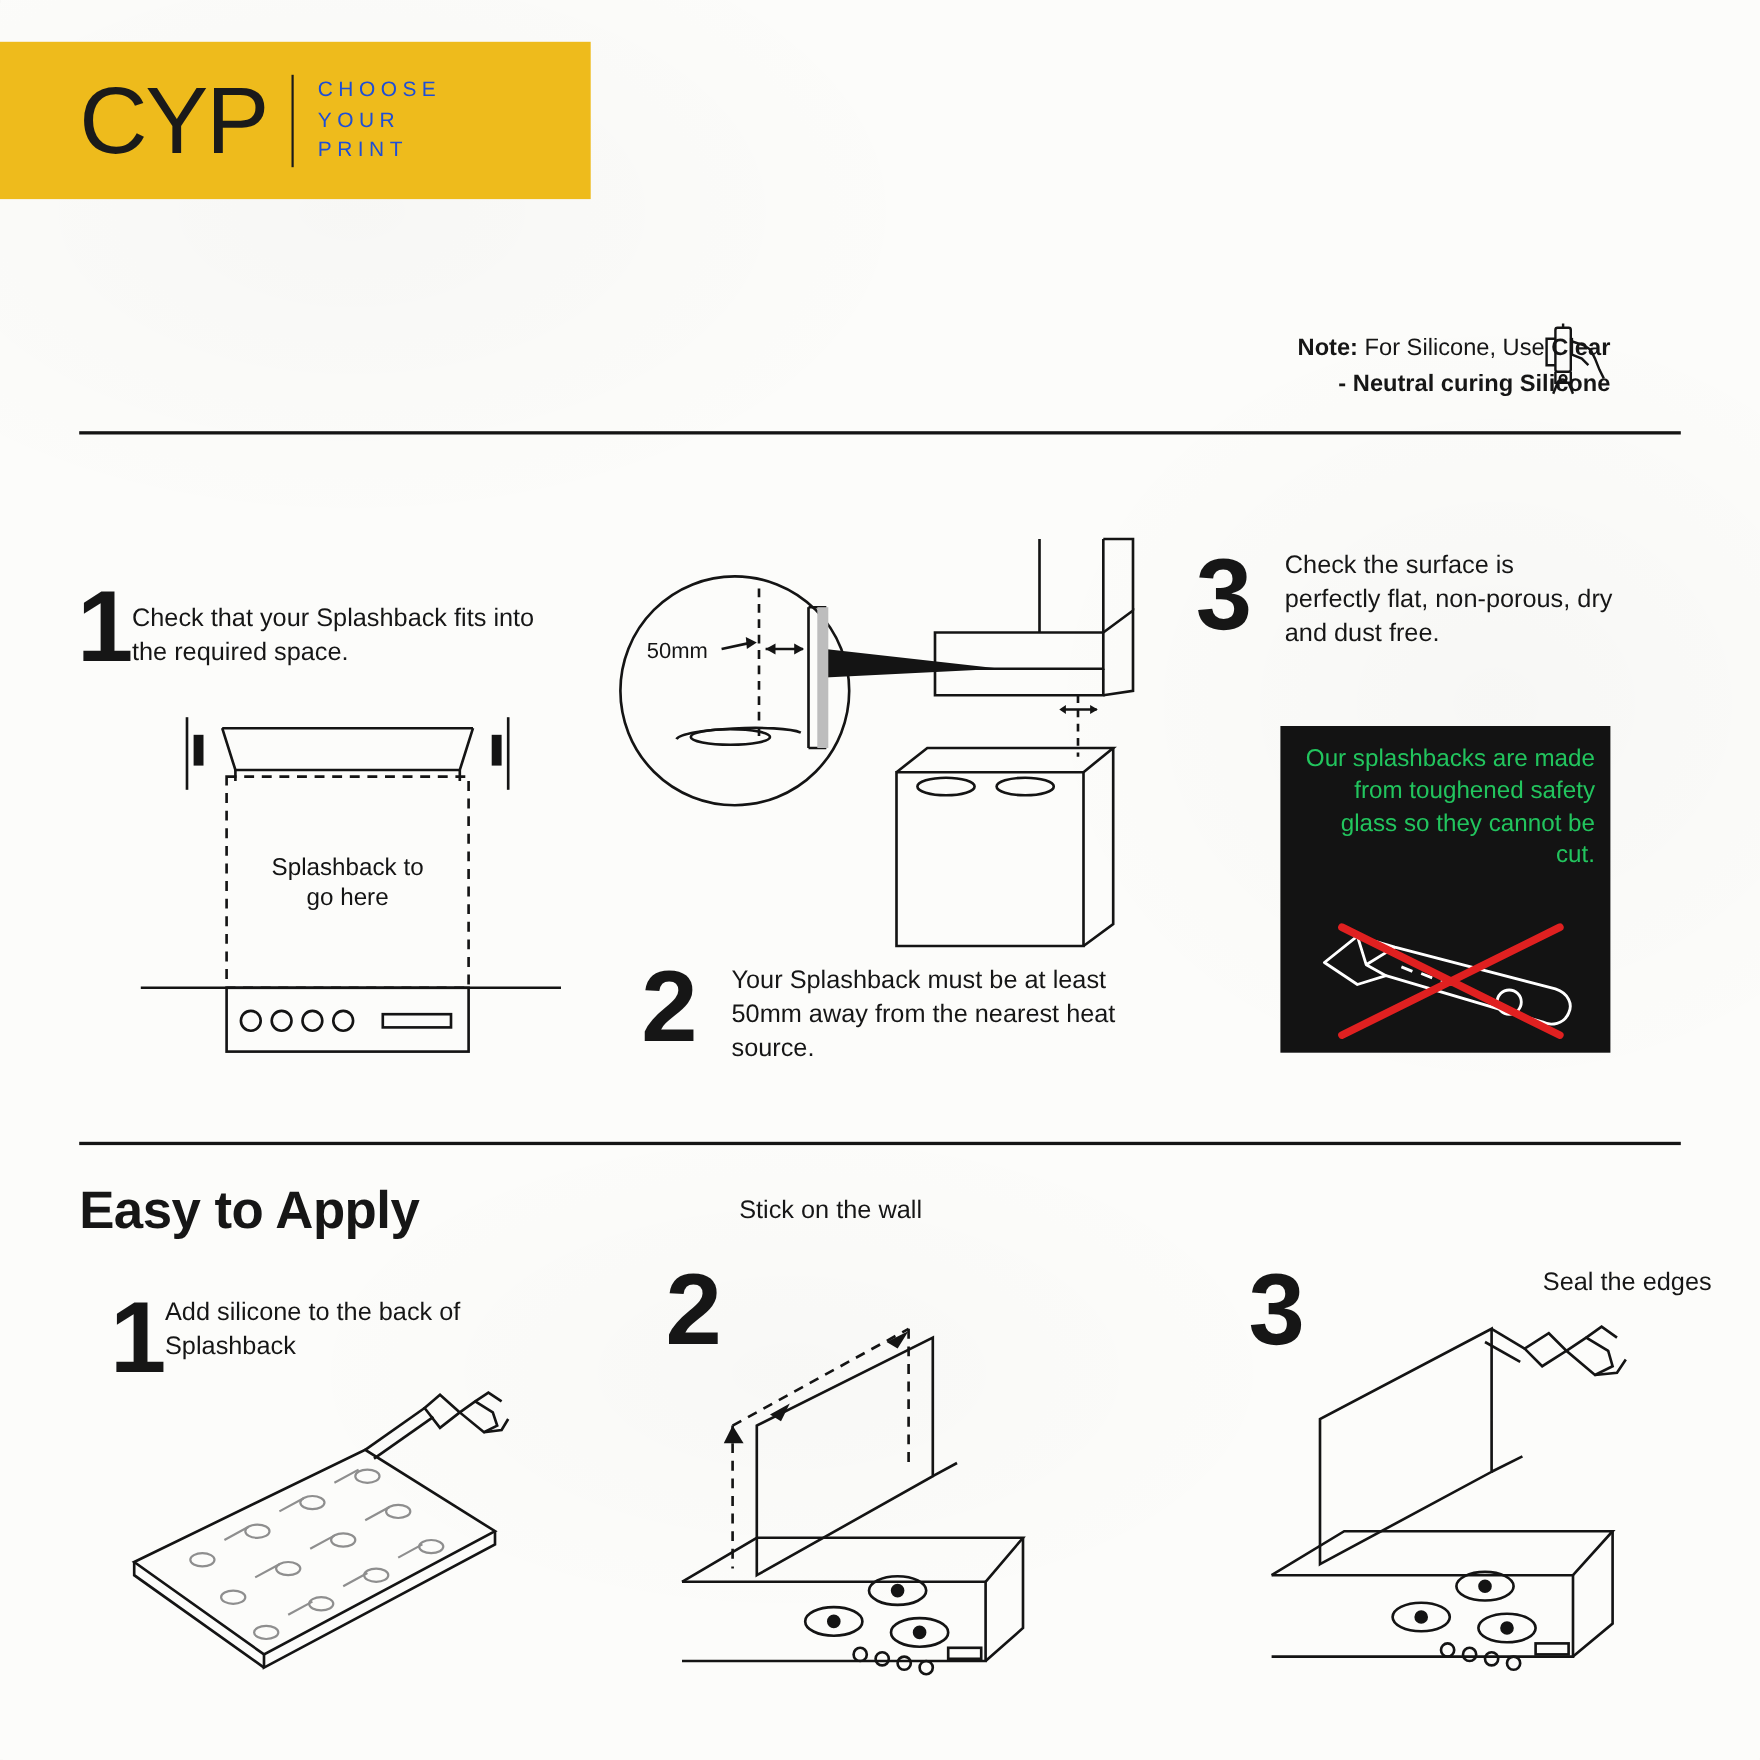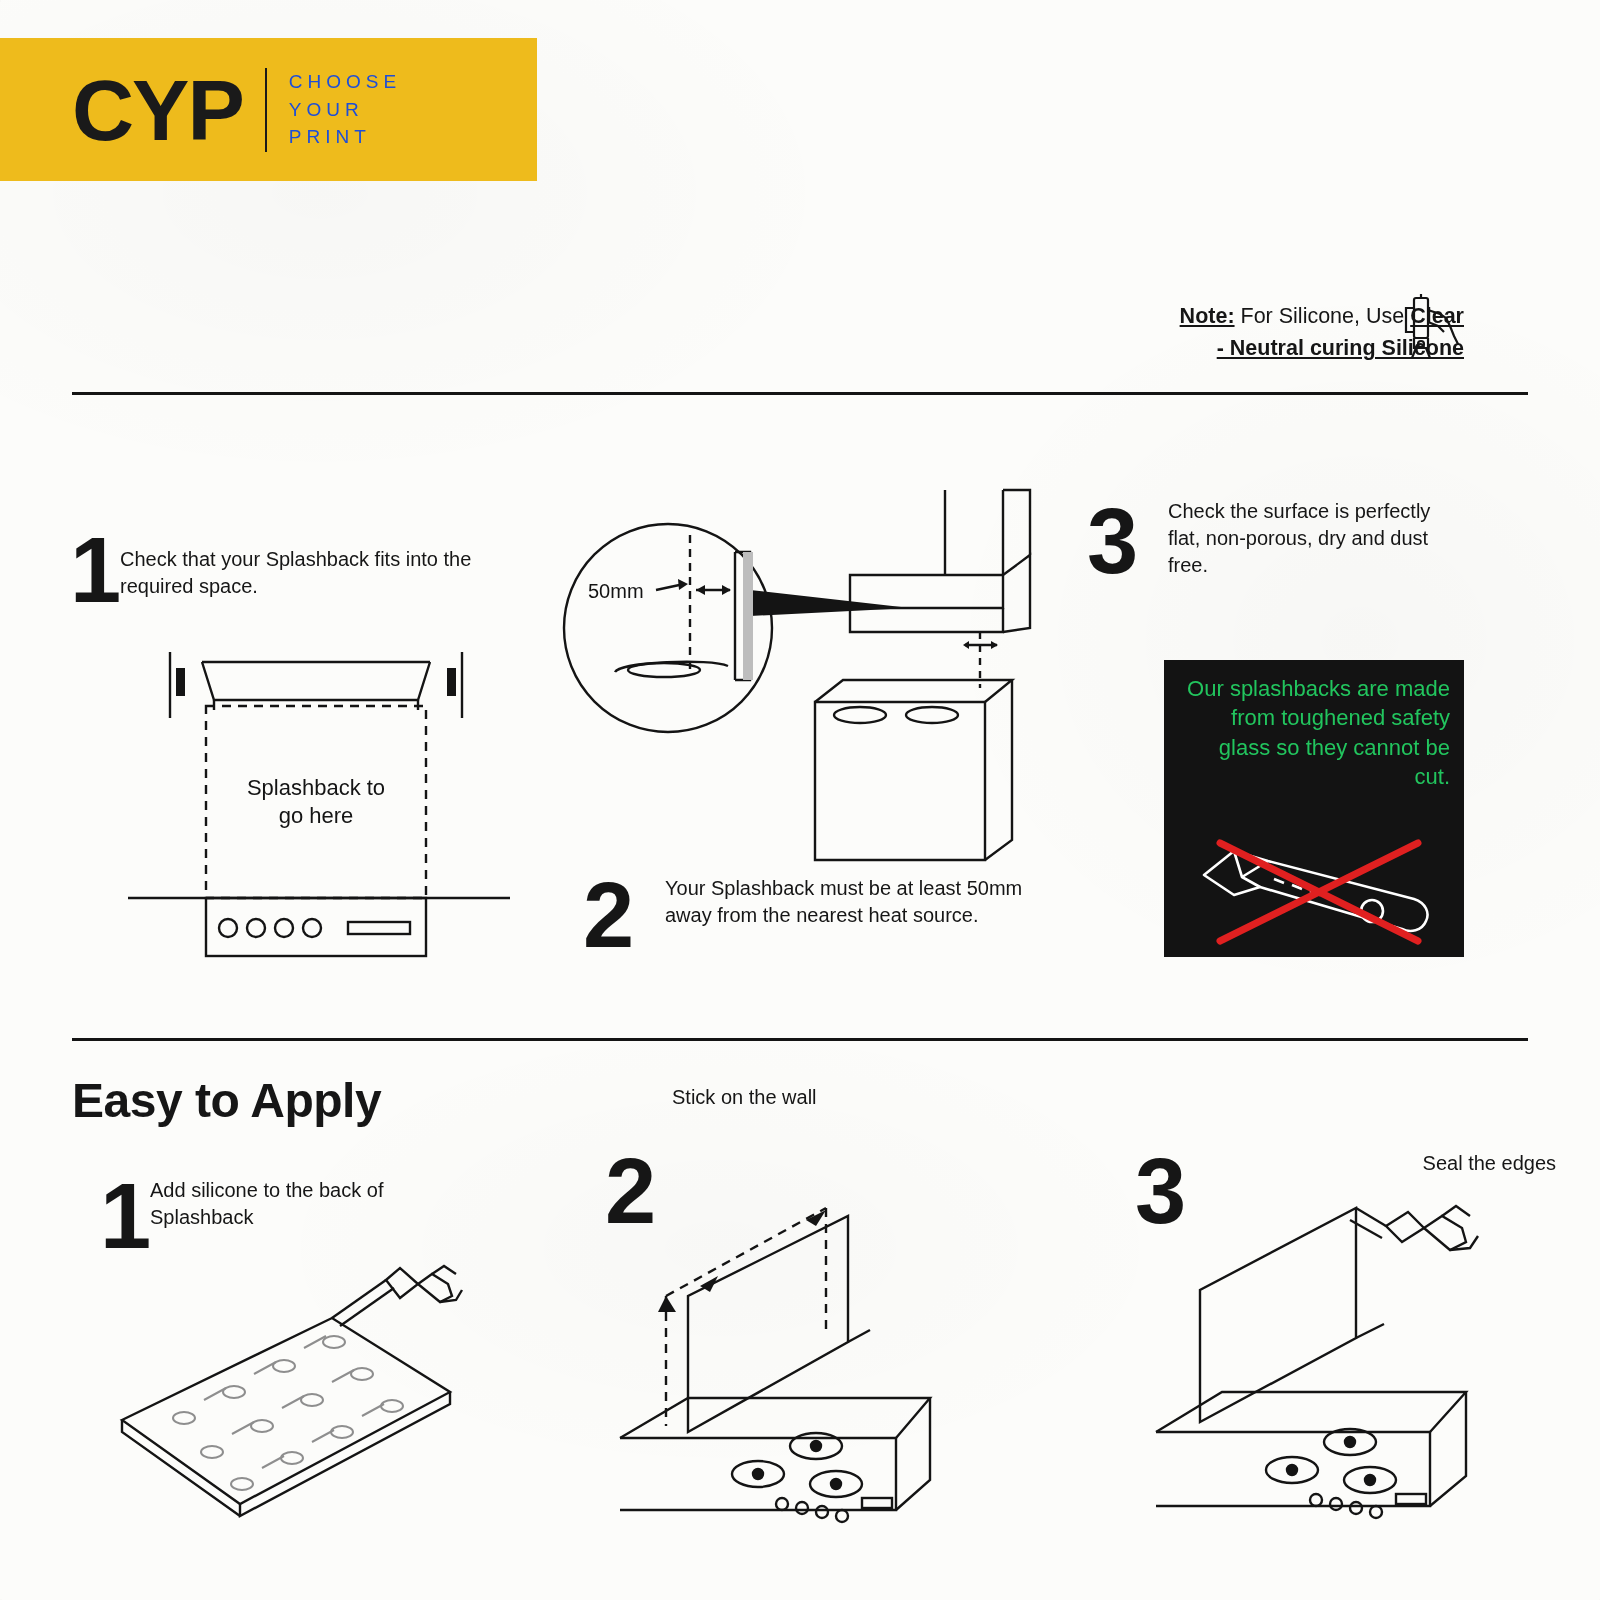--- a/index.html
+++ b/index.html
@@ -25,21 +25,21 @@
   }
 
   
   .logo-bar {
     position: absolute; left: 0; top: 38px;
     width: 537px; height: 143px;
     background: #eebb1c;
     display: flex; align-items: center;
   }
   .logo-cyp {
-    font-size: 86px; font-weight: bold; letter-spacing: -2px;
+    font-size: 86px; font-weight: normal; letter-spacing: -2px;
     color: #1a1a1a; margin-left: 72px; line-height: 1;
   }
   .logo-div {
     width: 2px; height: 84px; background: #1a1a1a;
     margin: 0 22px;
   }
   .logo-sub {
     font-size: 19px; letter-spacing: 5px; line-height: 1.45;
     color: #1d4ed8;
   }
@@ -47,21 +47,21 @@
   
   .title {
     position: absolute; left: 72px; top: 258px;
     font-size: 73px; font-weight: bold; letter-spacing: -1.5px;
     margin: 0;
   }
   .note {
     position: absolute; right: 136px; top: 300px;
     text-align: right; font-size: 21.5px; line-height: 1.5;
   }
-  .note b { font-weight: bold; text-decoration: underline; }
+  .note b { font-weight: bold; }
   .note-gun {
     position: absolute; right: 128px; top: 292px;
     width: 78px; height: 72px;
   }
 
   .rule { position: absolute; left: 72px; width: 1456px; height: 3px; background: #141414; }
   #rule1 { top: 392px; }
   #rule2 { top: 1038px; }
 
   .section-head {
@@ -73,21 +73,21 @@
   #sec2 { top: 1073px; }
 
   
   .step-num {
     position: absolute;
     font-size: 92px; font-weight: bold; line-height: 1;
     letter-spacing: -3px;
   }
   .step-text {
     position: absolute;
-    font-size: 20px; line-height: 1.35;
+    font-size: 23px; line-height: 1.35;
   }
 
   
   #b1num { left: 70px; top: 524px; }
   #b1txt { left: 120px; top: 546px; width: 370px; }
   #b2num { left: 583px; top: 869px; }
   #b2txt { left: 665px; top: 875px; width: 360px; }
   #b3num { left: 1087px; top: 495px; }
   #b3txt { left: 1168px; top: 498px; width: 300px; }
 

